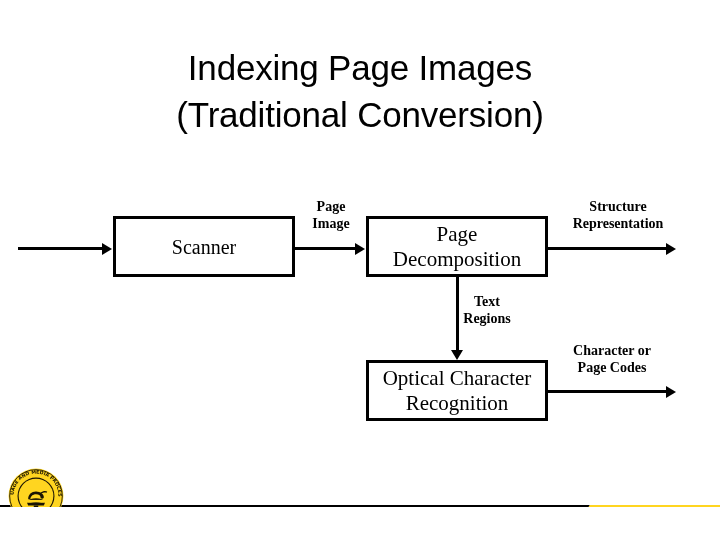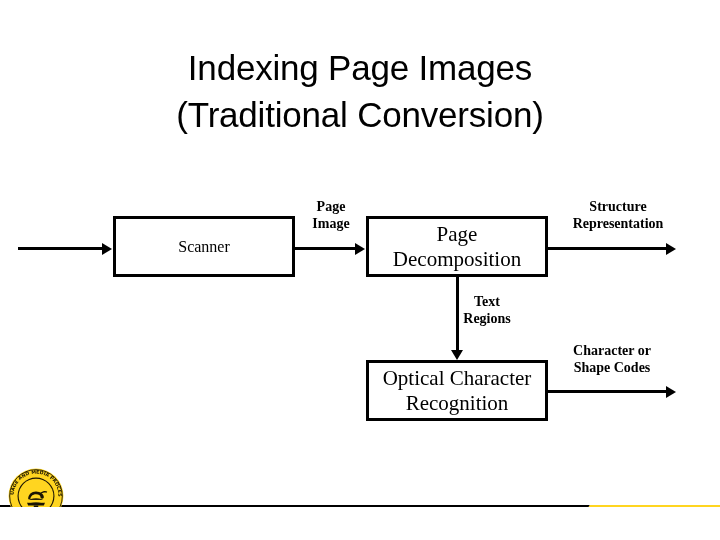--- a/index.html
+++ b/index.html
@@ -48,21 +48,21 @@
     align-items: center;
     justify-content: center;
     text-align: center;
     font-family: "Liberation Serif", serif;
     color: #000000;
   }
   .proc-box .boxlabel { display: block; width: 100%; }
 
   #box-scanner {
     left: 113px; top: 216px; width: 182px; height: 61px;
-    font-size: 16px;
+    font-size: 20px;
     line-height: 24px;
   }
   #box-page-decomposition {
     left: 366px; top: 216px; width: 182px; height: 61px;
     font-size: 21px;
     line-height: 25px;
   }
   #box-ocr {
     left: 366px; top: 360px; width: 182px; height: 61px;
     font-size: 21px;
@@ -197,21 +197,21 @@
       <span class="boxlabel">
         <span style="display:block">Optical Character</span>
         <span style="display:block">Recognition</span>
       </span>
     </div>
 
     <div class="hline" style="left:548px; top:390px; width:120px;"></div>
     <div class="arrowhead-right" style="left:666px; top:386px;"></div>
     <div class="edge-label center" id="lbl-character-shape-codes">
       <span class="l">Character or</span>
-      <span class="l">Shape Codes</span>
+      <span class="l">Page Codes</span>
     </div>
 
   </div>
 
   <div id="bottom-bar">
     <div id="bar-black"></div>
     <div id="bar-yellow"></div>
   </div>
 
   <svg id="seal-logo" viewBox="0 0 100 100">

